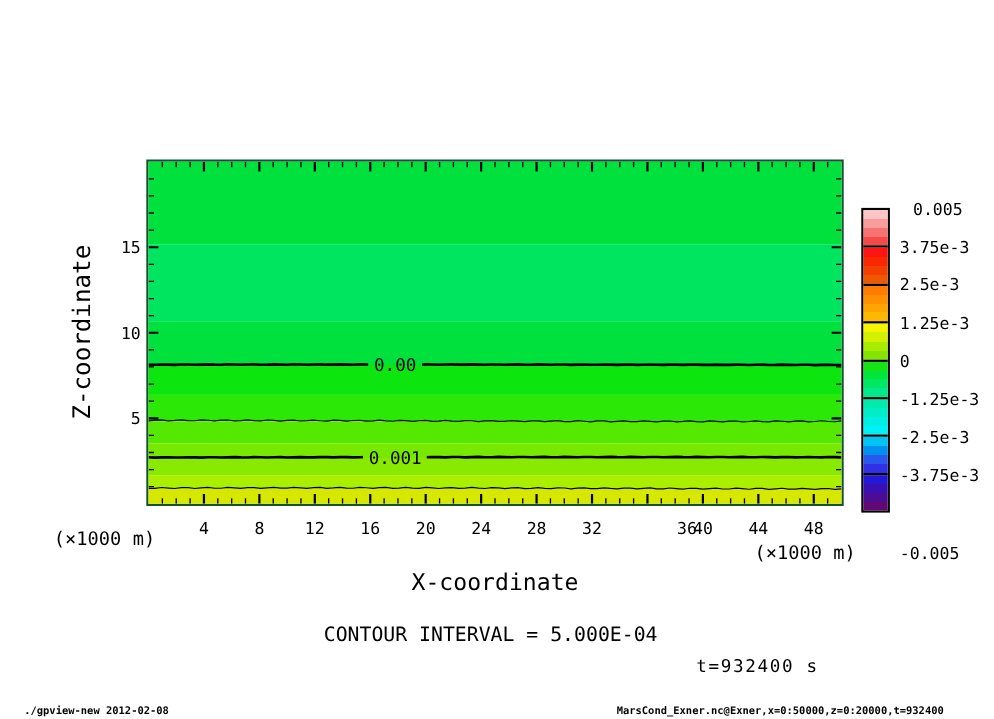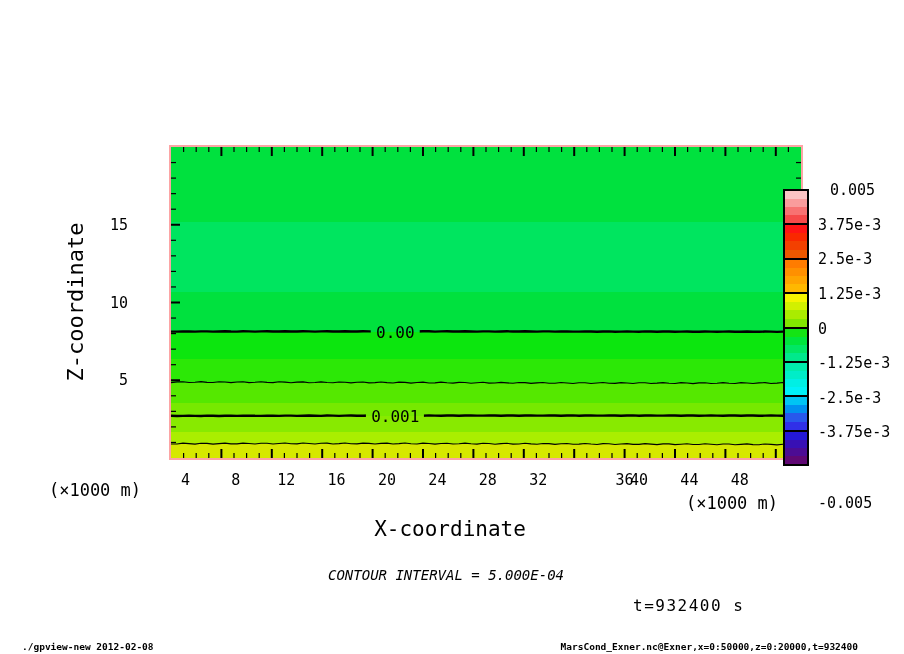--- a/index.html
+++ b/index.html
@@ -3,35 +3,35 @@
 <meta charset="utf-8">
 <style>
   html,body{margin:0;padding:0;background:#fff;}
   #canvas{
     position:relative;width:904px;height:654px;background:#ffffff;overflow:hidden;
     font-family:"DejaVu Sans Mono", monospace;color:#000;
   }
   .abs{position:absolute;}
   #title{top:76px;left:452px;transform:translateX(-50%);font-size:25px;white-space:nowrap;letter-spacing:0.5px;}
   #ylabel{left:75px;top:302px;transform:translate(-50%,-50%) rotate(-90deg);font-size:22px;white-space:nowrap;}
-  #plot{left:133px;top:145px;width:630px;height:311px;border:2px solid #fca5a5;margin-left:36px;}
+  #plot{left:133px;top:145px;width:630px;height:311px;border:2px solid #14532d;}
   #plot .band{position:absolute;left:0;width:100%;}
   #plot svg{position:absolute;left:0;top:0;}
   .contour-label{
     position:absolute;transform:translate(-50%,-50%);font-size:16px;line-height:17px;
     padding:0 5px;white-space:nowrap;z-index:5;
   }
   .xtick-label{position:absolute;transform:translateX(-50%);font-size:15px;top:0;}
   #xticks{left:0;top:471px;width:904px;height:20px;}
   .ytick-label{position:absolute;left:0;width:40px;text-align:right;font-size:15px;}
   #yticks{left:88px;top:0;width:40px;height:654px;}
   #unit-left{left:44px;top:480px;width:102px;text-align:center;font-size:17px;white-space:nowrap;}
   #unit-right{left:681px;top:493px;width:102px;text-align:center;font-size:17px;white-space:nowrap;}
   #xlabel{left:450px;top:517px;transform:translateX(-50%);font-size:21px;white-space:nowrap;}
-  #contour-note{left:446px;top:567px;transform:translateX(-50%);font-size:14px;white-space:nowrap;font-style:italic;}
+  #contour-note{left:446px;top:567px;transform:translateX(-50%);font-size:18px;white-space:nowrap;}
   #time-note{left:633px;top:596px;font-size:16px;letter-spacing:1.5px;white-space:nowrap;}
   #footer-left{left:22px;top:641px;font-size:9.5px;font-weight:bold;white-space:nowrap;}
   #footer-right{right:46px;top:641px;font-size:9.5px;font-weight:bold;white-space:nowrap;}
   #colorbar{left:783px;top:189px;width:26px;height:277px;border:2px solid #000;box-sizing:border-box;display:flex;flex-direction:column;}
   #colorbar .cell{flex:1;border-top:2px solid #000;}
   #colorbar .cell:first-child{border-top:none;}
   .cb-label{position:absolute;left:818px;font-size:15px;white-space:nowrap;}
 </style>
 </head>
 <body>

